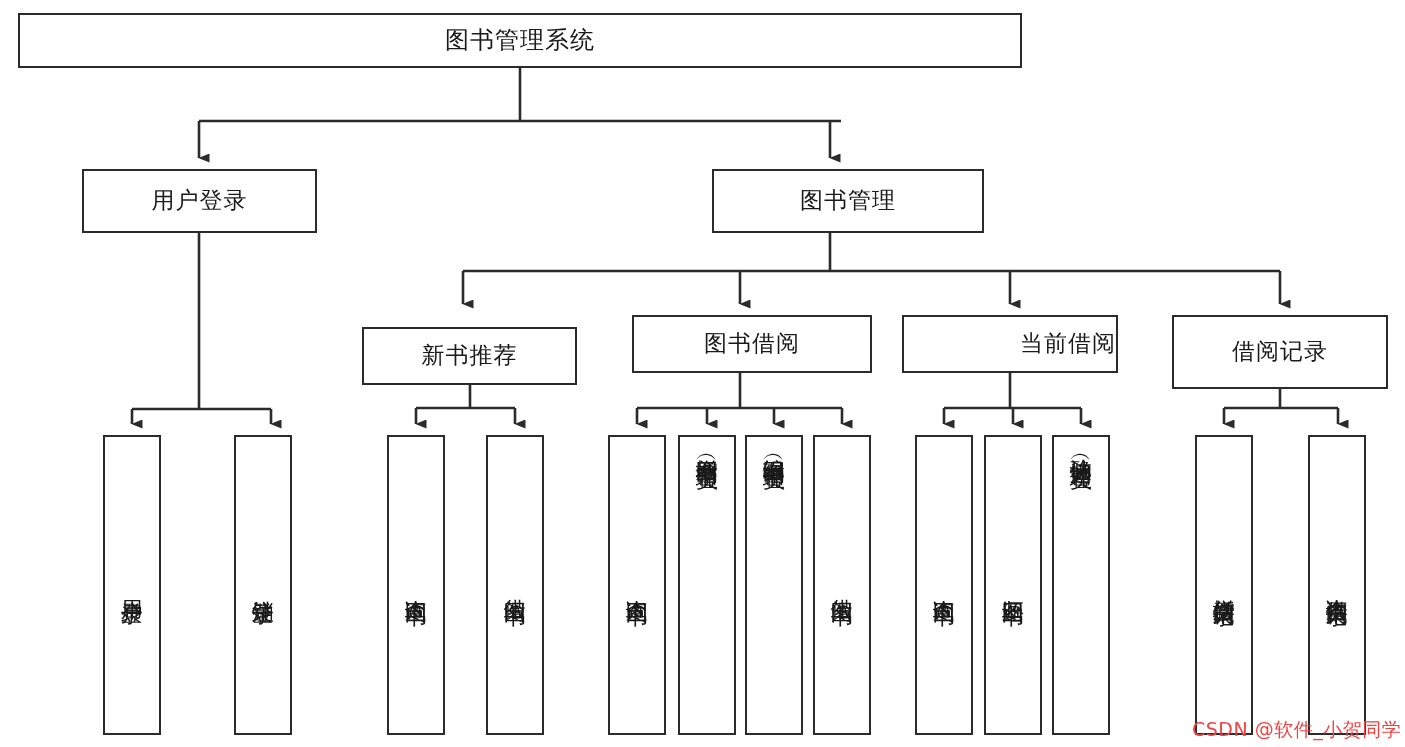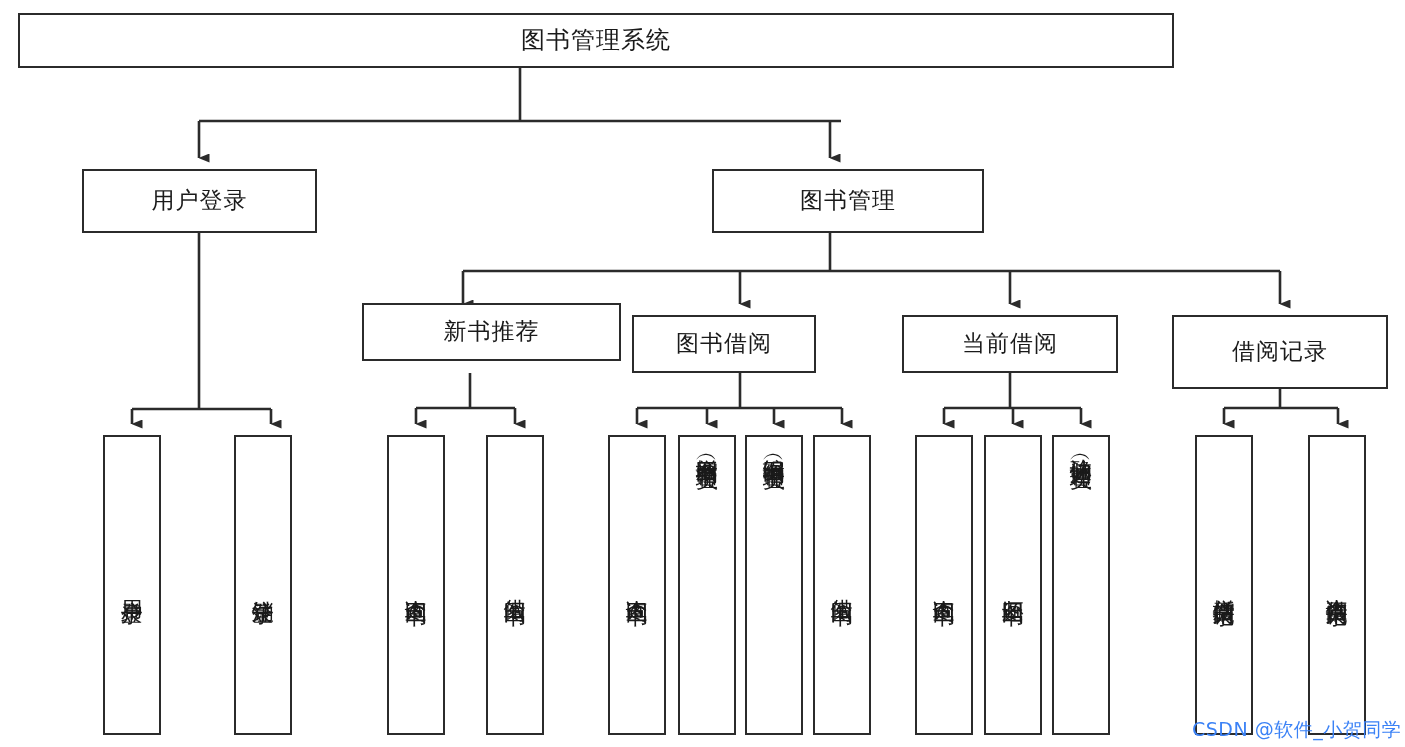--- a/index.html
+++ b/index.html
@@ -50,21 +50,21 @@
   .node.vert .vtext {
     writing-mode: vertical-rl;
     text-orientation: upright;
     line-height: 1.25;
     white-space: nowrap;
     display: block;
   }
   .watermark {
     position: absolute;
     font-size: 19px;
-    color: #3b82f6;
+    color: #ef4444;
     white-space: nowrap;
     letter-spacing: 0.5px;
   }
 </style>
 </head>
 <body>
 
 <div id="diagram-root">
 
   <svg class="wires" viewBox="0 0 1405 747">
@@ -111,38 +111,38 @@
       <path d="M 1013,408 L 1013,424" marker-end="url(#arrowhead)"></path>
       <path d="M 1081,408 L 1081,424" marker-end="url(#arrowhead)"></path>
 
       <path d="M 1280,373 L 1280,408"></path>
       <path d="M 1224,408 L 1338,408"></path>
       <path d="M 1224,408 L 1224,424" marker-end="url(#arrowhead)"></path>
       <path d="M 1338,408 L 1338,424" marker-end="url(#arrowhead)"></path>
     </g>
   </svg>
 
-  <div class="node horiz root" style="left:18px; top:13px; width:1156px; height:55px;">
+  <div class="node horiz root" style="left:18px; top:13px; width:1004px; height:55px;">
     <span>图书管理系统</span>
   </div>
 
   <div class="node horiz" style="left:82px; top:169px; width:235px; height:64px;">
     <span>用户登录</span>
   </div>
   <div class="node horiz" style="left:712px; top:169px; width:272px; height:64px;">
     <span>图书管理</span>
   </div>
 
-  <div class="node horiz" style="left:362px; top:303px; width:259px; height:58px;">
+  <div class="node horiz" style="left:362px; top:327px; width:215px; height:58px;">
     <span>新书推荐</span>
   </div>
-  <div class="node horiz" style="left:632px; top:315px; width:184px; height:58px;">
+  <div class="node horiz" style="left:632px; top:315px; width:240px; height:58px;">
     <span>图书借阅</span>
   </div>
-  <div class="node horiz" style="left:902px; top:315px; width:216px; height:58px;">
+  <div class="node horiz" style="left:902px; top:315px; width:216px; height:58px;justify-content:flex-end;">
     <span>当前借阅</span>
   </div>
   <div class="node horiz" style="left:1172px; top:315px; width:216px; height:74px;">
     <span>借阅记录</span>
   </div>
 
   <div class="node vert" style="left:103px; top:435px; width:58px; height:300px;">
     <span class="vtext">用户登录</span>
   </div>
   <div class="node vert" style="left:234px; top:435px; width:58px; height:300px;">

